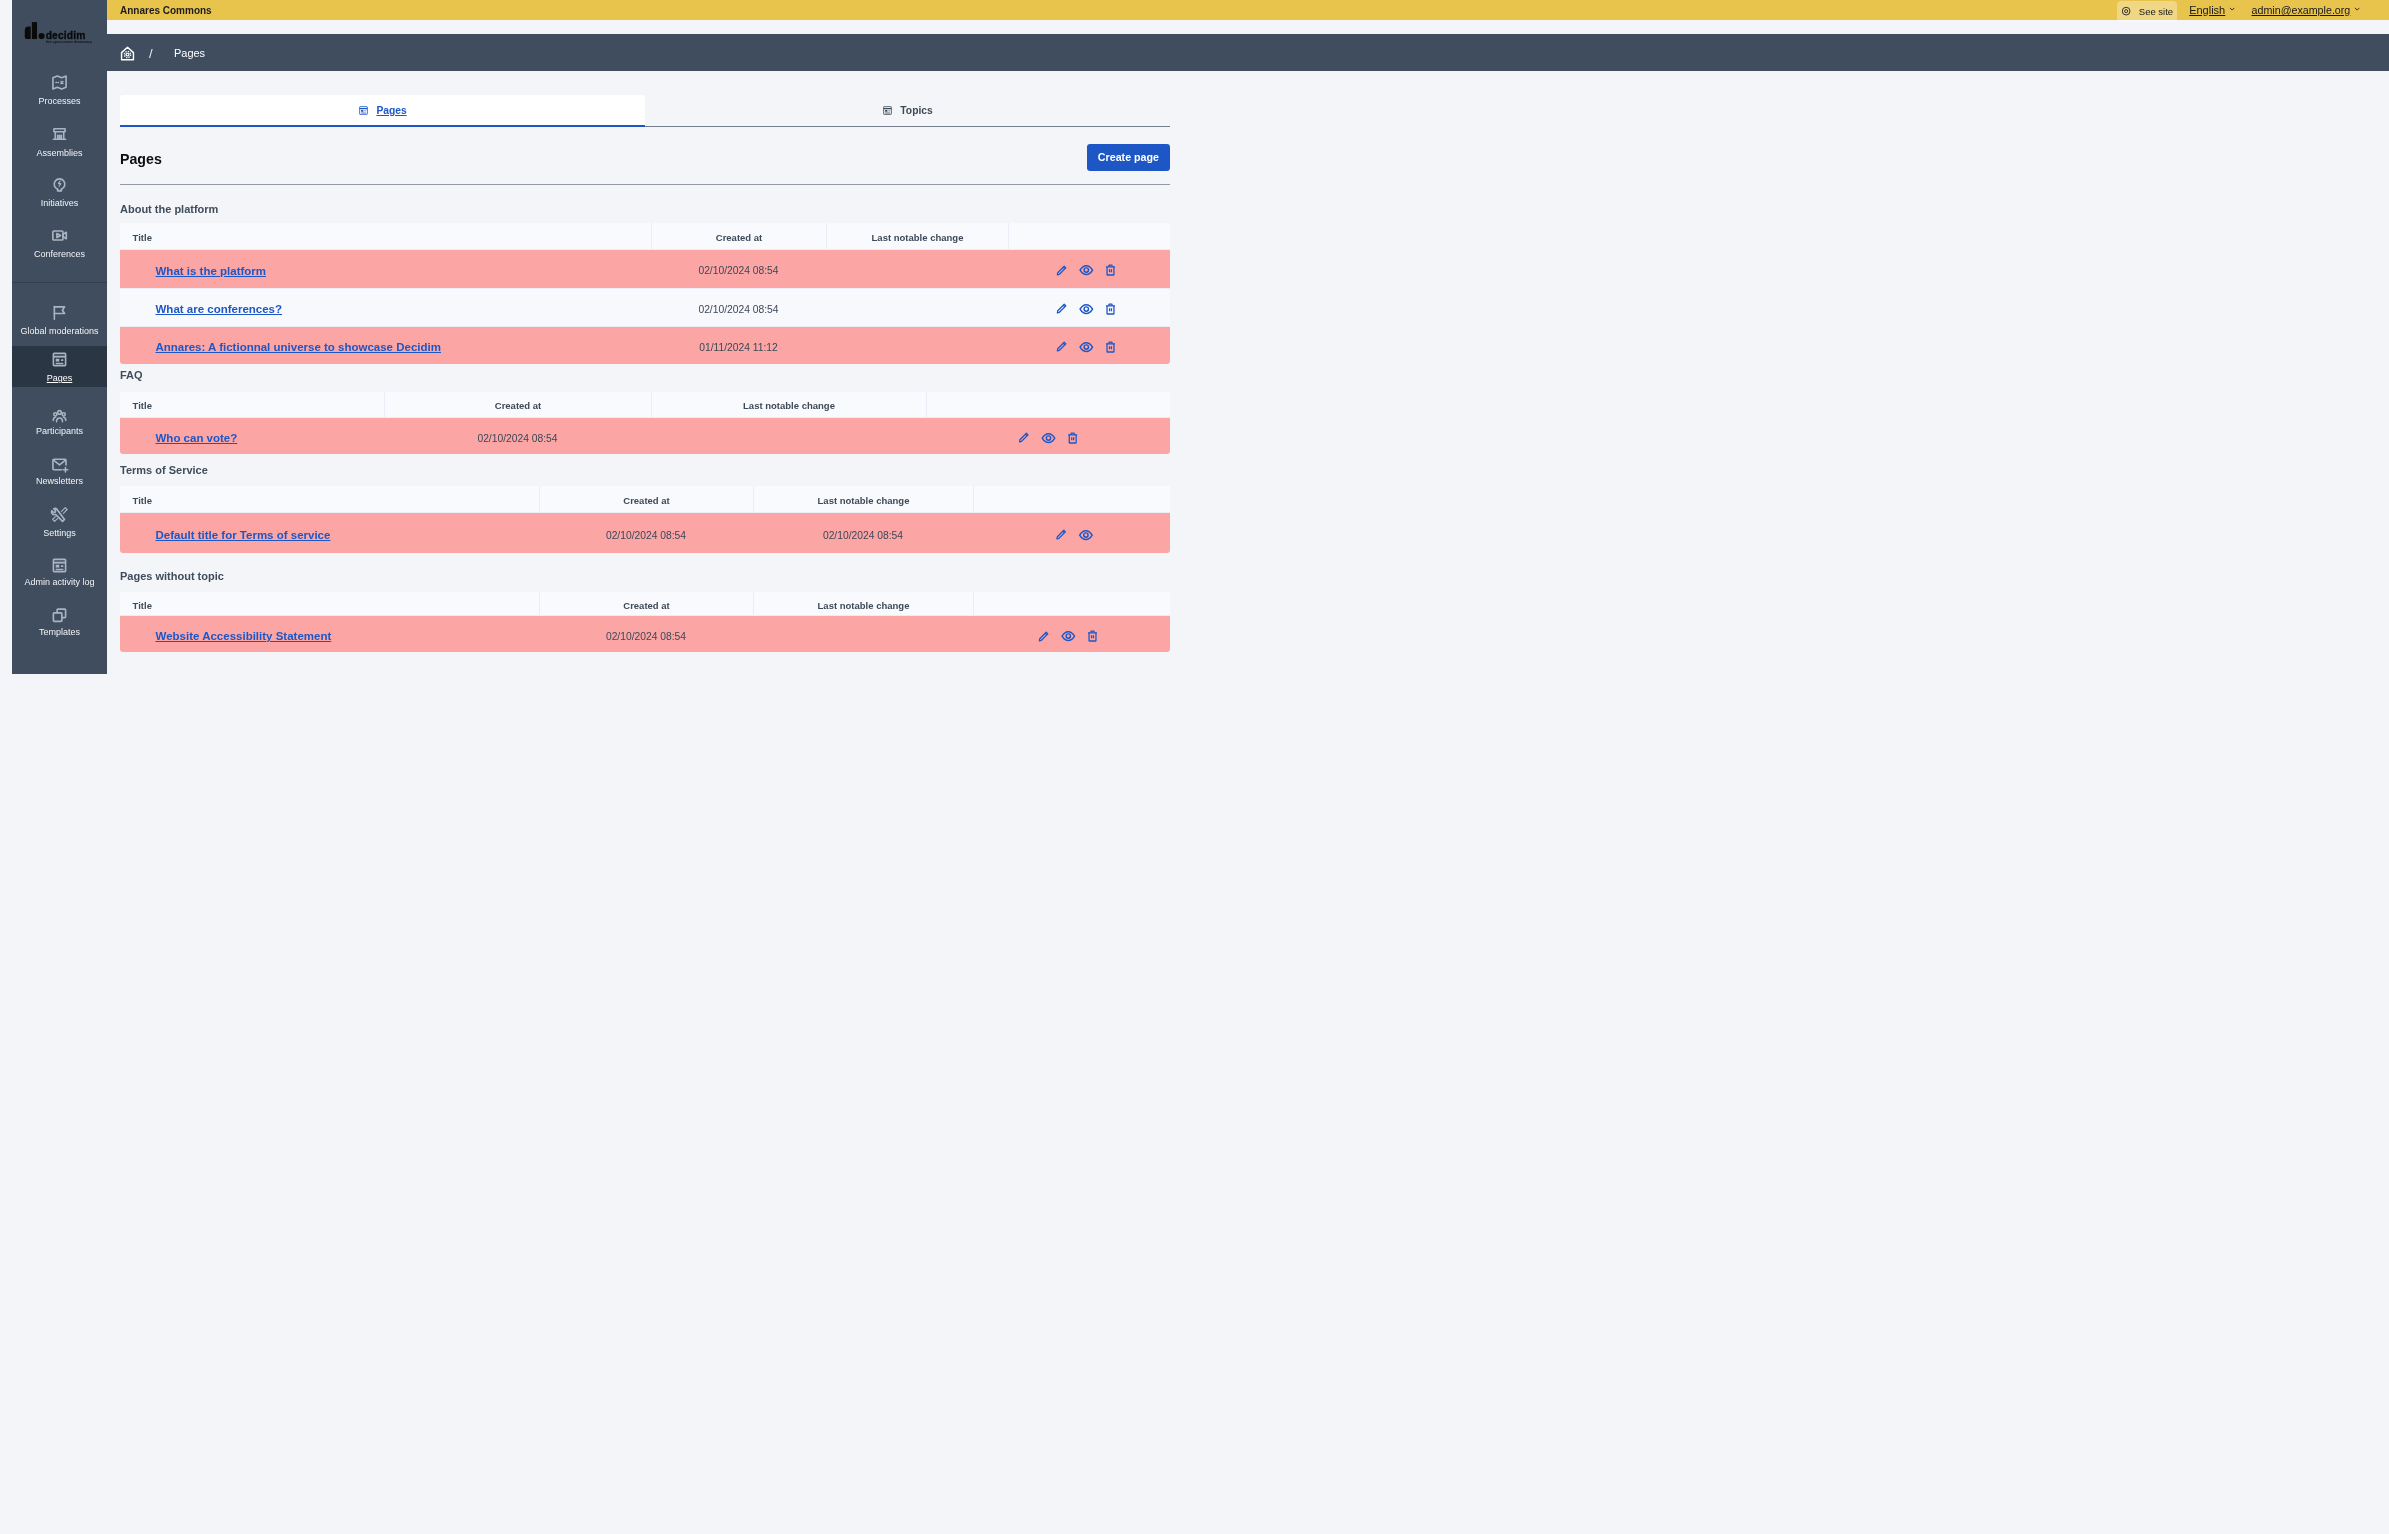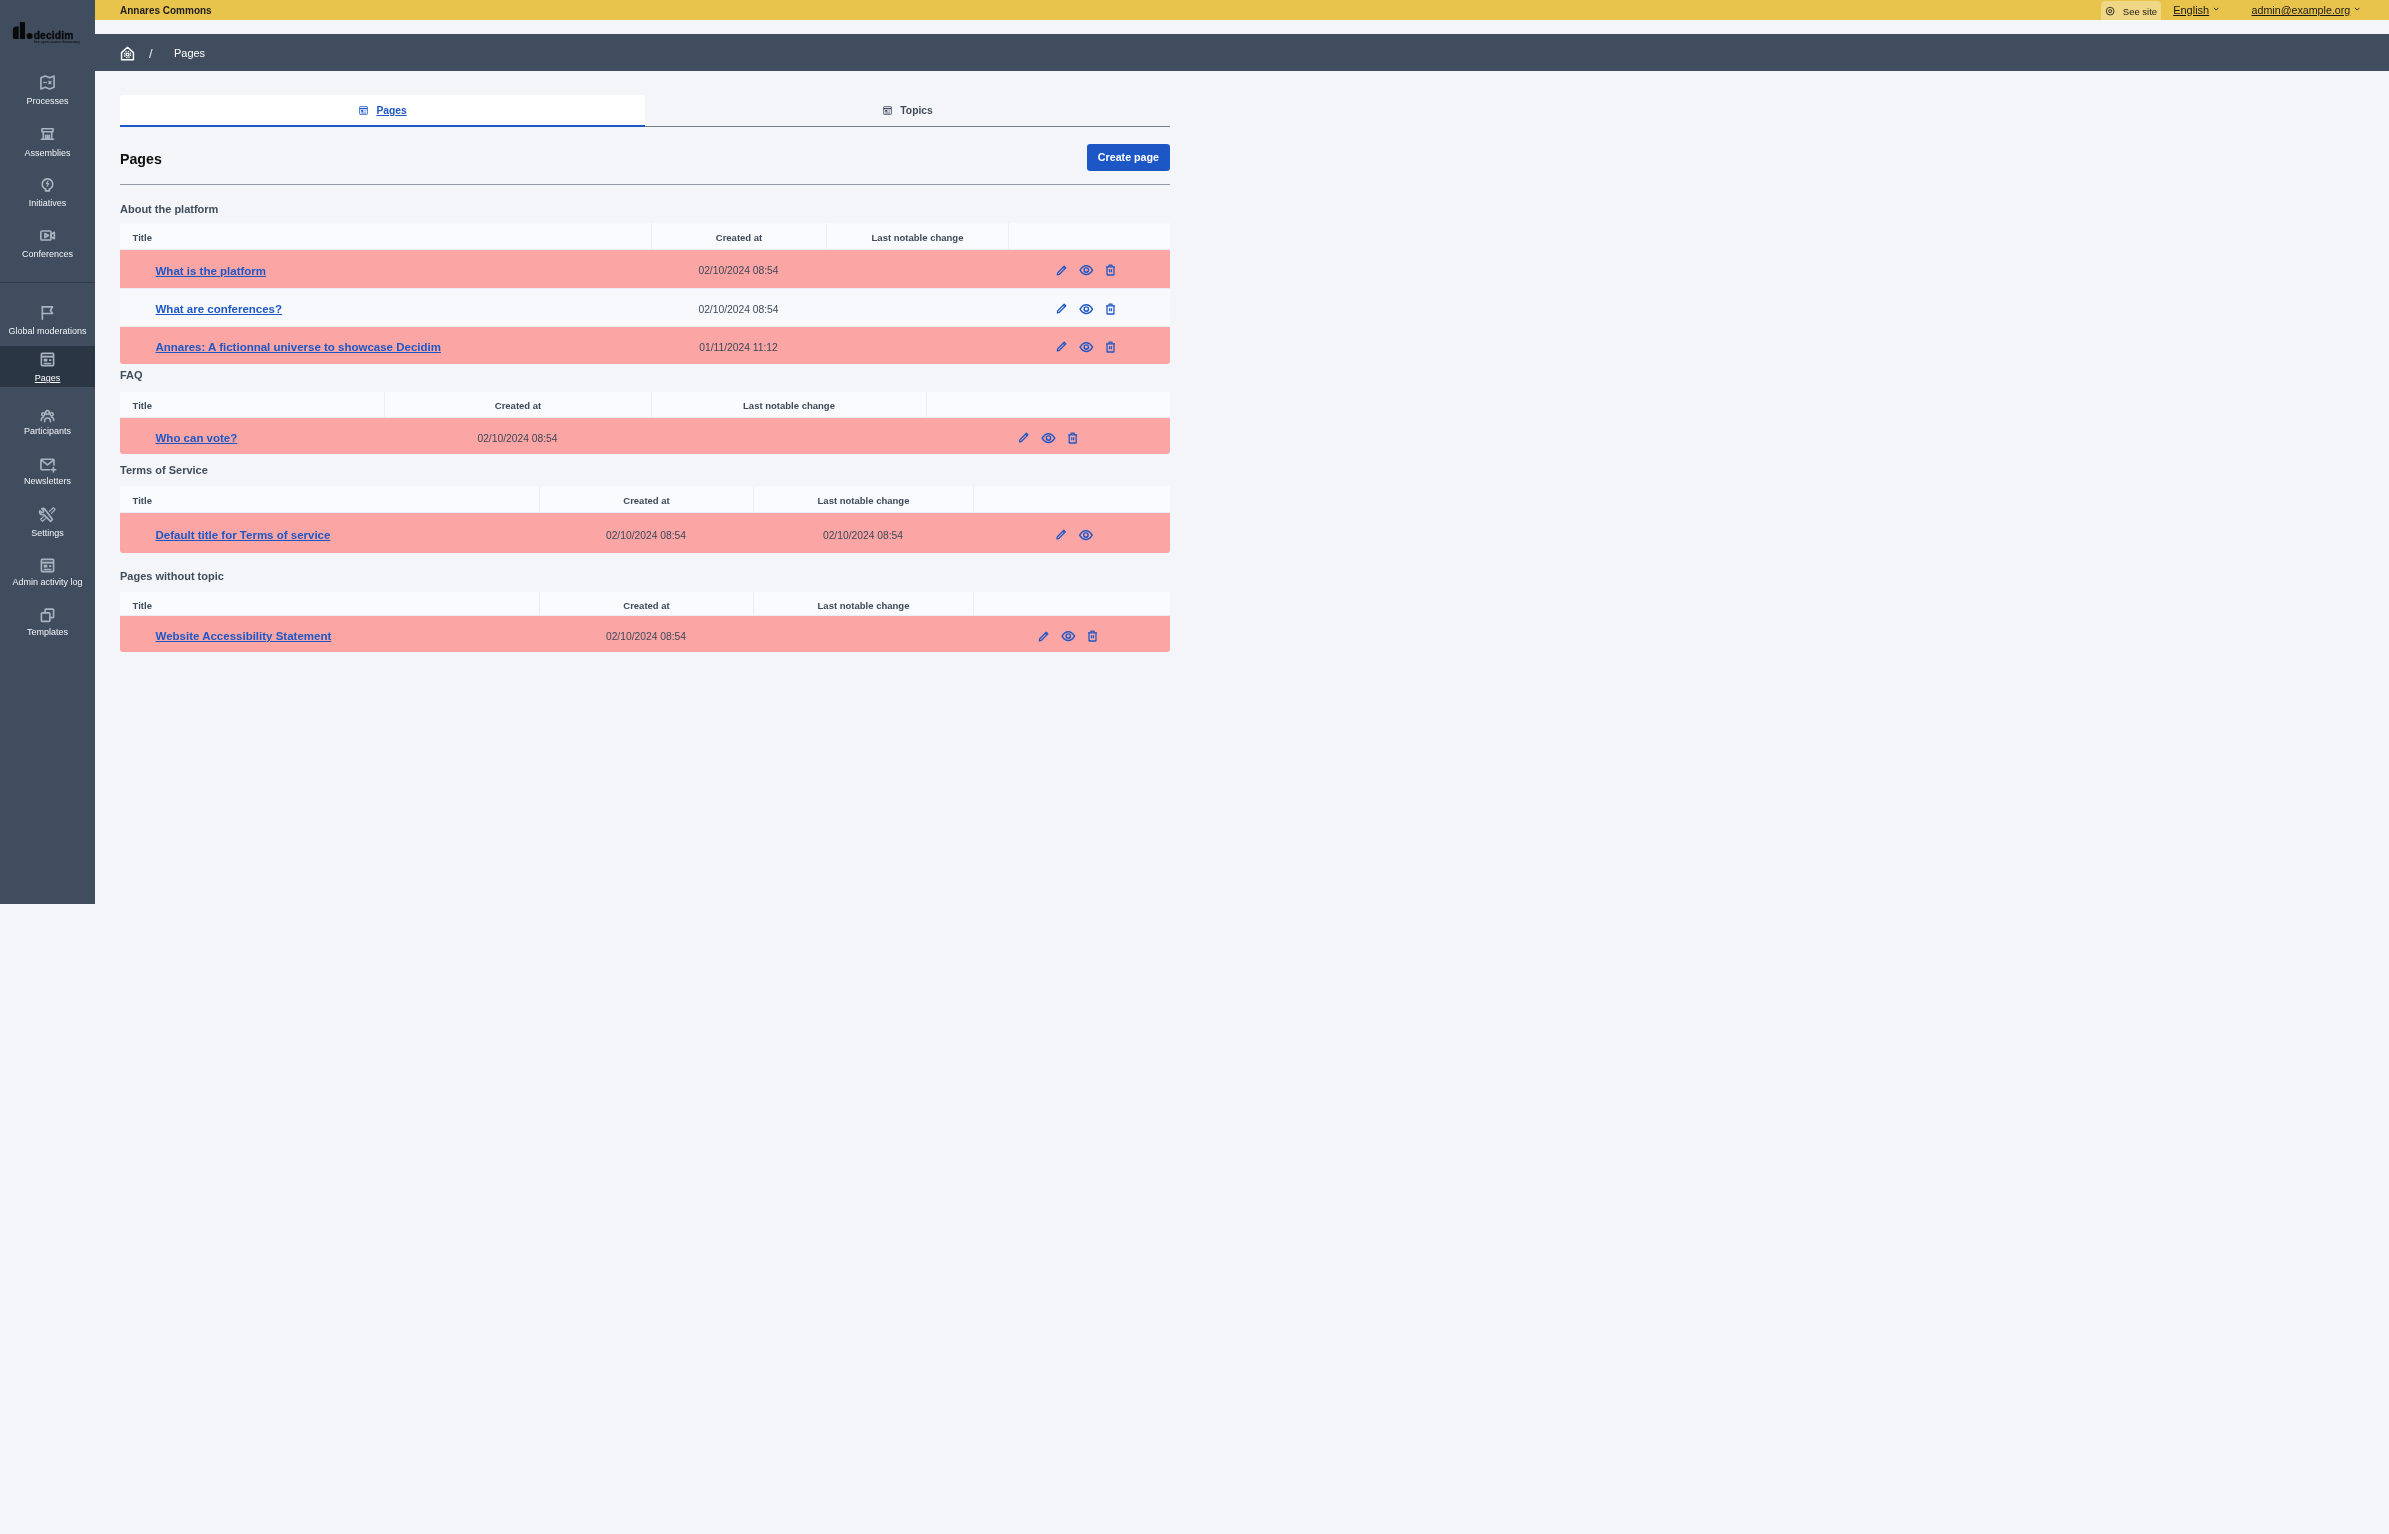--- a/index.html
+++ b/index.html
@@ -1,18 +1,18 @@
 <!DOCTYPE html>
 <html style="font-size:12.6px"><head>
 <meta charset="utf-8">
 <style>
 * { margin:0; padding:0; box-sizing:border-box; }
 html,body { width:1195px; height:767px; font-family:"Liberation Sans", sans-serif; background:#f4f5f8; overflow:hidden; }
 
-#sidebar { position:fixed; left:0; top:0; width:95px; height:904px; background:#404d5e; z-index:5; }
+#sidebar { position:fixed; left:12px; top:0; width:95px; height:674px; background:#404d5e; z-index:5; }
 #logo { position:absolute; top:0; left:0; width:95px; height:71px; }
 .sitem { position:absolute; left:0; width:95px; display:flex; flex-direction:column; align-items:center; gap:4px; text-decoration:none; }
 .sitem svg { width:19px; height:19px; stroke:#aab4c1; }
 .sitem span { font-size:9px; color:#f2f4f7; line-height:10.3px; white-space:nowrap; }
 .sep { position:absolute; left:0; width:95px; top:282px; border-top:0.8px solid #333e4c; }
 .sactive { background:#2b3645; }
 .sactive span { text-decoration:underline; color:#fff; }
 
 #topbar { position:fixed; left:95px; right:0; top:0; height:20px; background:#e9c44d; display:flex; align-items:center; z-index:4; }
 #topbar .title { margin-left:25px; font-size:10px; font-weight:bold; color:#1c1c1c; }
@@ -162,21 +162,21 @@
       <svg width="10.3" height="10.3" viewBox="0 0 24 24" fill="none" stroke="#181818" stroke-width="2">
           <circle cx="12" cy="12" r="9"></circle>
           <circle cx="12" cy="12" r="3.6"></circle>
         </svg>
       See site
     </span>
     <span class="tlink" style="margin-left:12px">English</span>
       <svg class="chev" viewBox="0 0 10 10" fill="none" stroke="#181818" stroke-width="1.4">
         <path d="M1.5 3 L5 6.5 L8.5 3"></path>
       </svg>
-    <span class="tlink em" style="margin-left:32px">admin@example.org</span>
+    <span class="tlink em" style="margin-left:16px">admin@example.org</span>
       <svg class="chev" viewBox="0 0 10 10" fill="none" stroke="#181818" stroke-width="1.4">
         <path d="M1.5 3 L5 6.5 L8.5 3"></path>
       </svg>
   </span>
 </header>
 <div id="crumb">
   <span class="home">
     <svg width="19" height="19" viewBox="0 0 24 24" fill="none" stroke="#fff" stroke-width="1.8" stroke-linejoin="round">
         <path d="M4.5 19.9v-9L12 4.1l7.5 6.8v9z"></path>
         <g>

